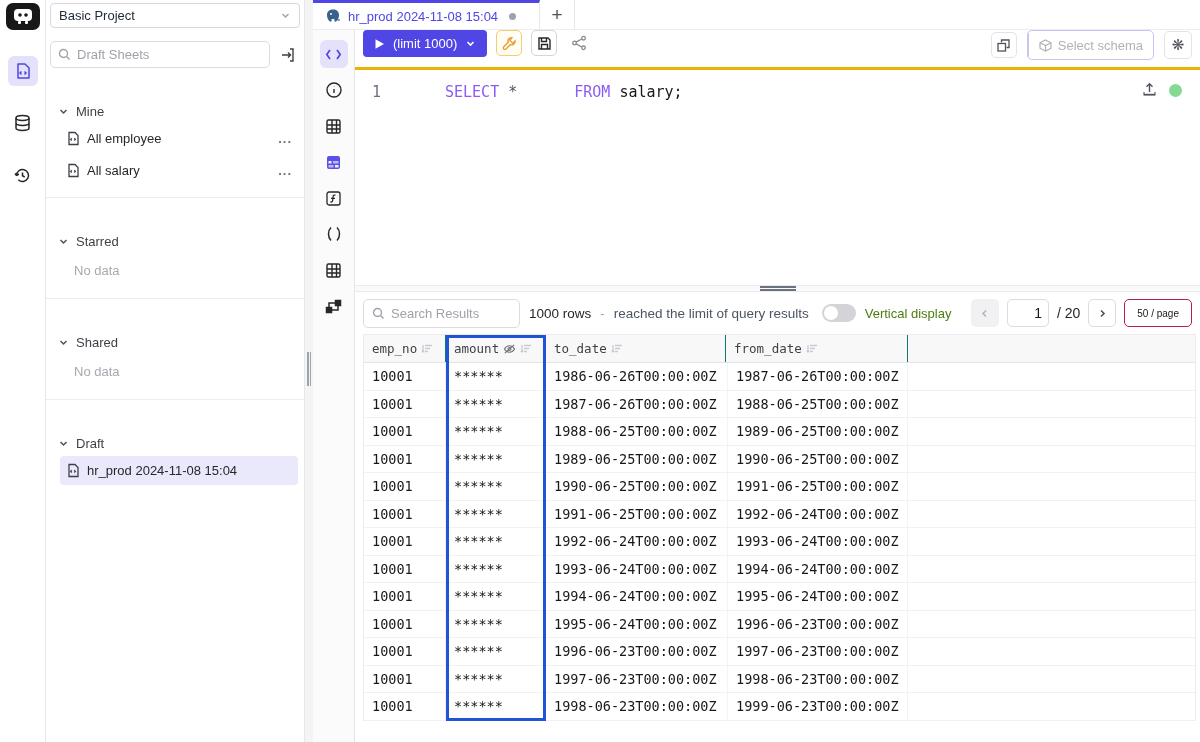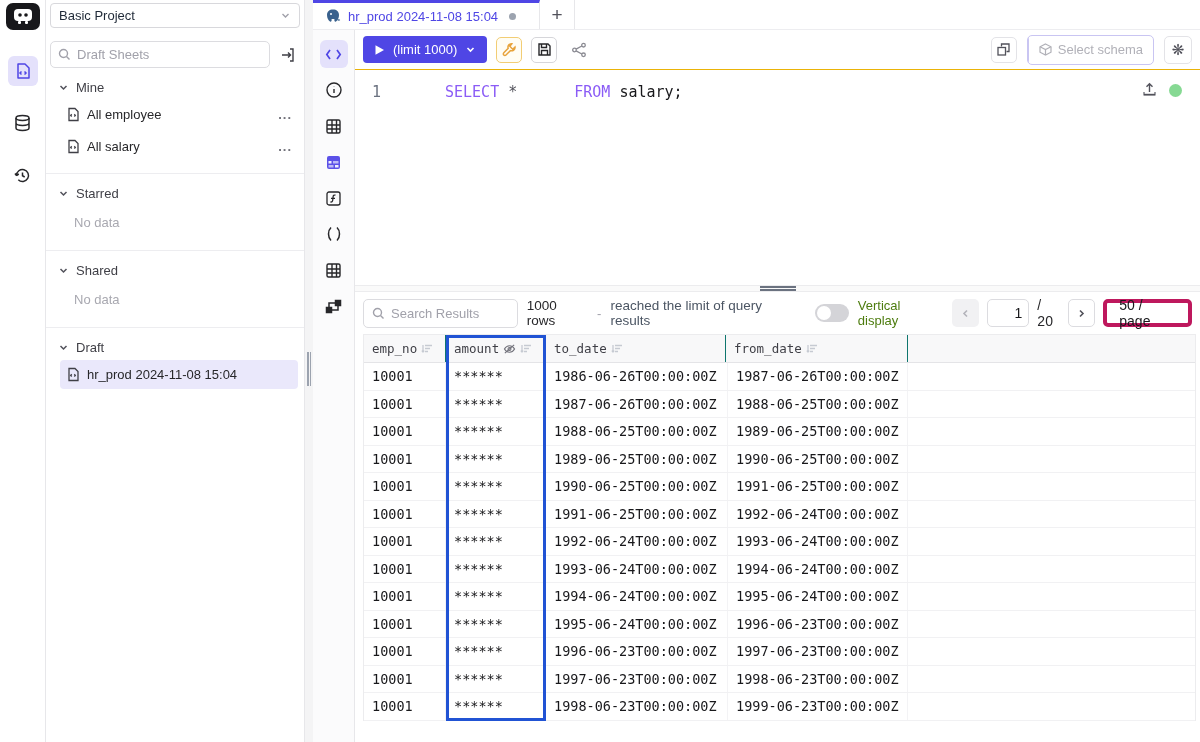--- a/index.html
+++ b/index.html
@@ -16,21 +16,21 @@
 
   
   .sidebar { width:259px; border-right:1px solid #e7e7ea; background:#fff; display:flex; flex-direction:column; }
   .proj-select { margin:3px 4px 0 4px; height:25px; border:1px solid #d8d8dc; border-radius:4px;
     display:flex; align-items:center; padding:0 8px; justify-content:space-between; cursor:pointer; }
   .search-row { display:flex; align-items:center; margin:13px 4px 0 4px; gap:6px; }
   .search-box { flex:1; height:27px; border:1px solid #dcdce0; border-radius:5px; display:flex; align-items:center; padding:0 7px; gap:6px; color:#a1a1aa; }
   .imp-btn { width:24px; height:24px; display:flex; align-items:center; justify-content:center; color:#3f3f46; cursor:pointer; }
   .section { padding:10px 12px 4px 12px; }
   .section.bordered { border-top:1px solid #ededf0; margin-top:8px; }
-  .sec-head { display:flex; align-items:center; gap:7px; color:#3f3f46; font-weight:400; cursor:pointer; padding:2px 0; }
+  .sec-head { display:flex; align-items:center; gap:7px; color:#3f3f46; font-weight:400; cursor:pointer; padding:2px 0;margin-top:24px; }
   .sheet-item { display:flex; align-items:center; gap:7px; padding:7px 6px; margin:3px -6px 0 2px; border-radius:4px; cursor:pointer; color:#27272a; }
   .sheet-item .more { margin-left:auto; color:#71717a; letter-spacing:1px; font-weight:700; }
   .sheet-item.selected { background:#eae8fb; }
   .nodata { color:#a8a8b0; padding:12px 0 8px 16px; }
 
   
   .gutter { width:8px; background:#f4f4f5; position:relative; }
   .gutter .grip { position:absolute; top:352px; left:2px; width:4px; height:34px;
     border-left:2px solid #9ca3af; border-right:1px solid #9ca3af; }
 
@@ -44,21 +44,21 @@
     color:#52525b; font-size:19px; font-weight:300; cursor:pointer; }
   .avatar { width:26px; height:26px; border-radius:50%; color:#fff; font-size:11px; font-weight:700;
     display:flex; align-items:center; justify-content:center; margin:2px 10px 0 auto; cursor:pointer; }
 
   .workrow { flex:1; display:flex; min-height:0; }
   .editor-rail { width:42px; background:#fbfbfc; border-right:1px solid #e7e7ea; display:flex; flex-direction:column; align-items:center; }
   .erail-btn { width:28px; height:28px; border-radius:6px; display:flex; align-items:center; justify-content:center; margin-top:8px; color:#27272a; cursor:pointer; }
   .erail-btn.active { background:#e4e1fb; color:#4f46e5; margin-top:10px; }
 
   .main { flex:1; display:flex; flex-direction:column; min-width:0; }
-  .toolbar { height:40px; border-bottom:1px solid #eab308; display:flex; align-items:center; padding:0 8px; gap:9px; }
+  .toolbar { height:40px; border-bottom:3px solid #eab308; display:flex; align-items:flex-start; padding:0 8px; gap:9px; }
   .run-btn { height:27px; background:#4f46e5; color:#fff; border:none; border-radius:4px;
     display:flex; align-items:center; gap:8px; padding:0 11px; font-size:13px; cursor:pointer; font-family:inherit; }
   .sq-btn { width:26px; height:26px; border-radius:5px; display:flex; align-items:center; justify-content:center; cursor:pointer; background:#fff; }
   .wrench-btn { border:1px solid #f2cd74; background:#fffdf4; }
   .save-btn { border:1px solid #d6d6da; }
   .share-btn { border:none; color:#71717a; }
   .tb-right { margin-left:auto; display:flex; align-items:center; gap:10px; }
   .conn-group { height:30px; border:1px solid #c9c5f2; border-radius:5px; display:flex; align-items:center; overflow:hidden; }
   .conn-left { display:flex; align-items:center; gap:6px; padding:0 10px; height:100%; }
   .conn-schema { display:flex; align-items:center; gap:6px; padding:0 10px; height:100%;
@@ -85,21 +85,21 @@
   .res-note { color:#4b5563; font-size:13.5px; }
   .toggle { width:34px; height:18px; border-radius:9px; background:#d4d4d8; position:relative; cursor:pointer; margin-left:4px; }
   .toggle .knob { position:absolute; top:2px; left:2px; width:14px; height:14px; border-radius:50%; background:#fff; }
   .pag { margin-left:auto; display:flex; align-items:center; gap:8px; }
   .pg-btn { width:28px; height:28px; border-radius:5px; display:flex; align-items:center; justify-content:center; cursor:pointer; }
   .pg-prev { background:#f1f1f3; color:#b3b3ba; }
   .pg-next { background:#fff; border:1px solid #dcdce0; color:#52525b; }
   .pg-input { width:42px; height:28px; border:1px solid #dcdce0; border-radius:5px; text-align:right; padding-right:6px;
     font-size:14px; font-family:inherit; color:#18181b; }
   .pg-total { color:#27272a; font-size:14px; }
-  .pg-size { height:28px; border:4px solid #be185d; border-radius:5px; display:flex; align-items:center; padding:0 12px; color:#18181b; font-size:14px; cursor:pointer; }
+  .pg-size { height:28px; border:1px solid #be185d; border-radius:5px; display:flex; align-items:center; padding:0 12px; color:#18181b; font-size:10px; cursor:pointer; }
 
   .grid-wrap { position:relative; margin:0 4px 0 8px; border:1px solid #ececee; border-bottom:none; }
   .grid-header { display:flex; background:#f8f8f9; border-bottom:1px solid #e4e4e7; height:28px;
     font-family:"DejaVu Sans Mono", monospace; font-size:12.5px; color:#3f3f46; }
   .h-cell { display:flex; align-items:center; gap:4px; padding:0 8px; border-right:1px solid #0f766e; cursor:pointer; }
   .grid-row { display:flex; height:27.5px; border-bottom:1px solid #f1f1f3; font-family:"DejaVu Sans Mono", monospace; font-size:13.5px; color:#18181b; }
   .g-cell { display:flex; align-items:center; padding:0 8px; border-right:1px solid #f3f3f5; overflow:hidden; white-space:nowrap; }
   .c0 { width:82px; } .c1 { width:100px; } .c2 { width:182px; } .c3 { width:180px; } .cf { flex:1; border-right:none; }
   .sel-overlay { position:absolute; left:82px; top:0; width:100px; height:100%; border:3px solid #2153d4; pointer-events:none; }
 

